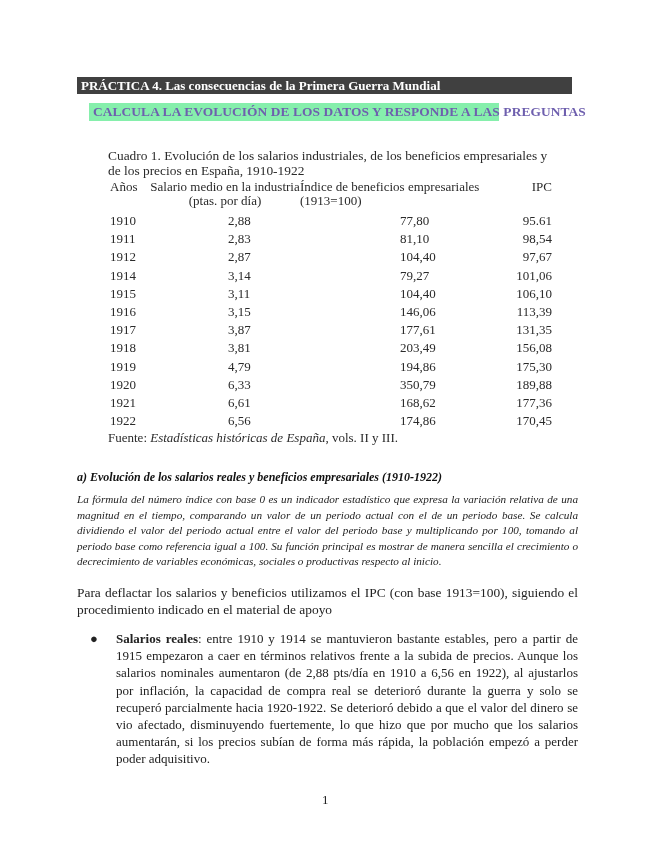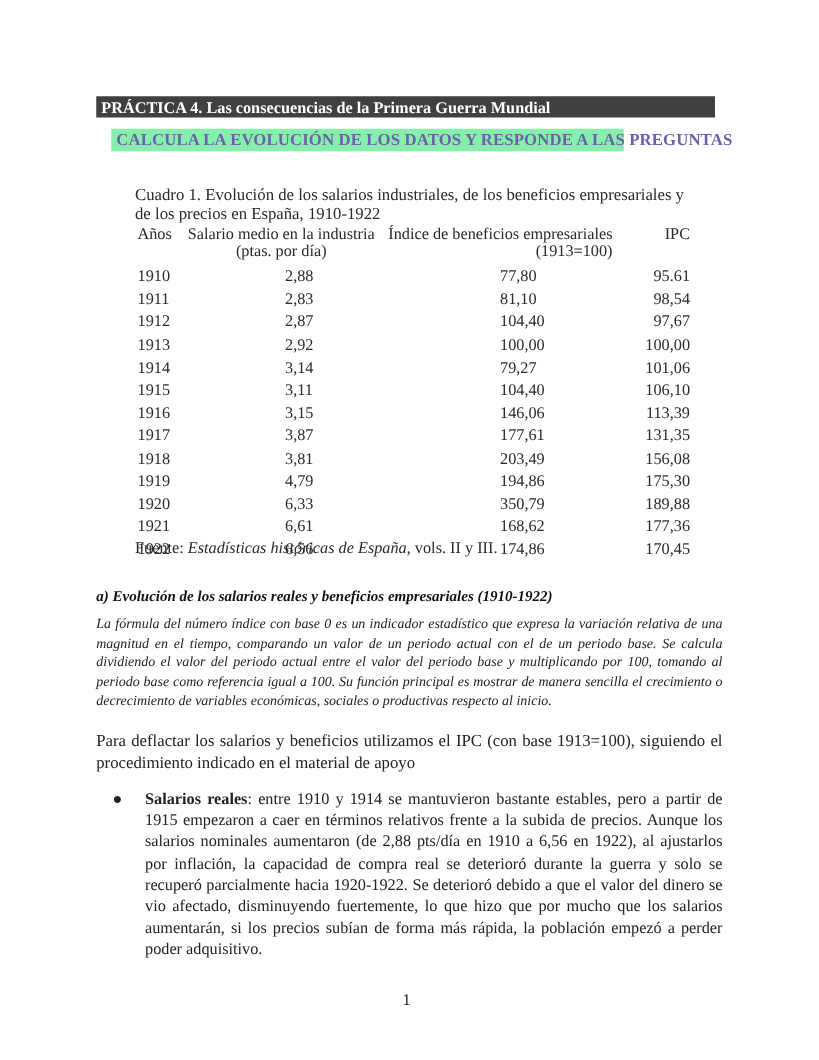--- a/index.html
+++ b/index.html
@@ -6,21 +6,21 @@
     body { width: 655px; height: 848px; position: relative; overflow: hidden; font-family: "Liberation Serif", "DejaVu Serif", serif; color: #1a1a1a; }
     .bar1 { position: absolute; left: 77px; top: 77px; width: 495px; height: 17px; background: #404040; color: #ffffff; font-weight: bold; font-size: 13px; line-height: 17px; padding-left: 4px; box-sizing: border-box; white-space: nowrap; }
     .bar2 { position: absolute; left: 89px; top: 103px; width: 410px; height: 18px; background: #86efac; color: #6e5fae; font-weight: bold; font-size: 13.4px; line-height: 18px; padding-left: 4px; box-sizing: border-box; white-space: nowrap; letter-spacing: 0.1px; }
     .caption { position: absolute; left: 108px; top: 148px; width: 440px; font-size: 13.4px; line-height: 15px; color: #2a2a2a; }
     table.data { position: absolute; left: 106px; top: 180px; width: 454px; border-collapse: collapse; font-size: 13px; color: #2a2a2a; }
     table.data th { font-weight: normal; line-height: 13.5px; padding: 0; vertical-align: top; }
     table.data td { padding: 0; height: 18.2px; line-height: 18.2px; text-align: center; }
     table.data th.c0, table.data td.c0 { width: 40px; text-align: left; padding-left: 4px; }
     table.data th.c1 { width: 150px; text-align: center; }
     table.data td.c1 { text-align: left; padding-left: 78px; }
-    table.data th.c2 { width: 190px; text-align: right; }
+    table.data th.c2 { width: 190px; text-align: left; }
     table.data td.c2 { text-align: left; padding-left: 100px; }
     table.data th.c3, table.data td.c3 { text-align: right; padding-right: 8px; }
     table.data thead tr { height: 32px; }
     .source { position: absolute; left: 108px; top: 430px; font-size: 13px; color: #2a2a2a; }
     .source em { font-style: italic; }
     .section-title { position: absolute; left: 77px; top: 470px; font-size: 12px; font-weight: bold; font-style: italic; color: #111; white-space: nowrap; }
     .definition { position: absolute; left: 77px; top: 492px; width: 501px; font-size: 11.2px; font-style: italic; line-height: 15.6px; text-align: justify; color: #222; }
     .intro { position: absolute; left: 77px; top: 584px; width: 501px; font-size: 13.4px; line-height: 17px; text-align: justify; color: #222; }
     .bullet-list { position: absolute; left: 90px; top: 630px; width: 488px; margin: 0; padding: 0; list-style: none; }
     .bullet-list li { position: relative; padding-left: 26px; font-size: 13px; line-height: 17.2px; text-align: justify; color: #222; }
@@ -60,26 +60,20 @@
         <td class="c0">1911</td>
         <td class="c1">2,83</td>
         <td class="c2">81,10</td>
         <td class="c3">98,54</td>
       </tr>
       <tr>
         <td class="c0">1912</td>
         <td class="c1">2,87</td>
         <td class="c2">104,40</td>
         <td class="c3">97,67</td>
-      </tr>
-      <tr>
-        <td class="c0">1913</td>
-        <td class="c1">2,92</td>
-        <td class="c2">100,00</td>
-        <td class="c3">100,00</td>
       </tr>
       <tr>
         <td class="c0">1914</td>
         <td class="c1">3,14</td>
         <td class="c2">79,27</td>
         <td class="c3">101,06</td>
       </tr>
       <tr>
         <td class="c0">1915</td>
         <td class="c1">3,11</td>

